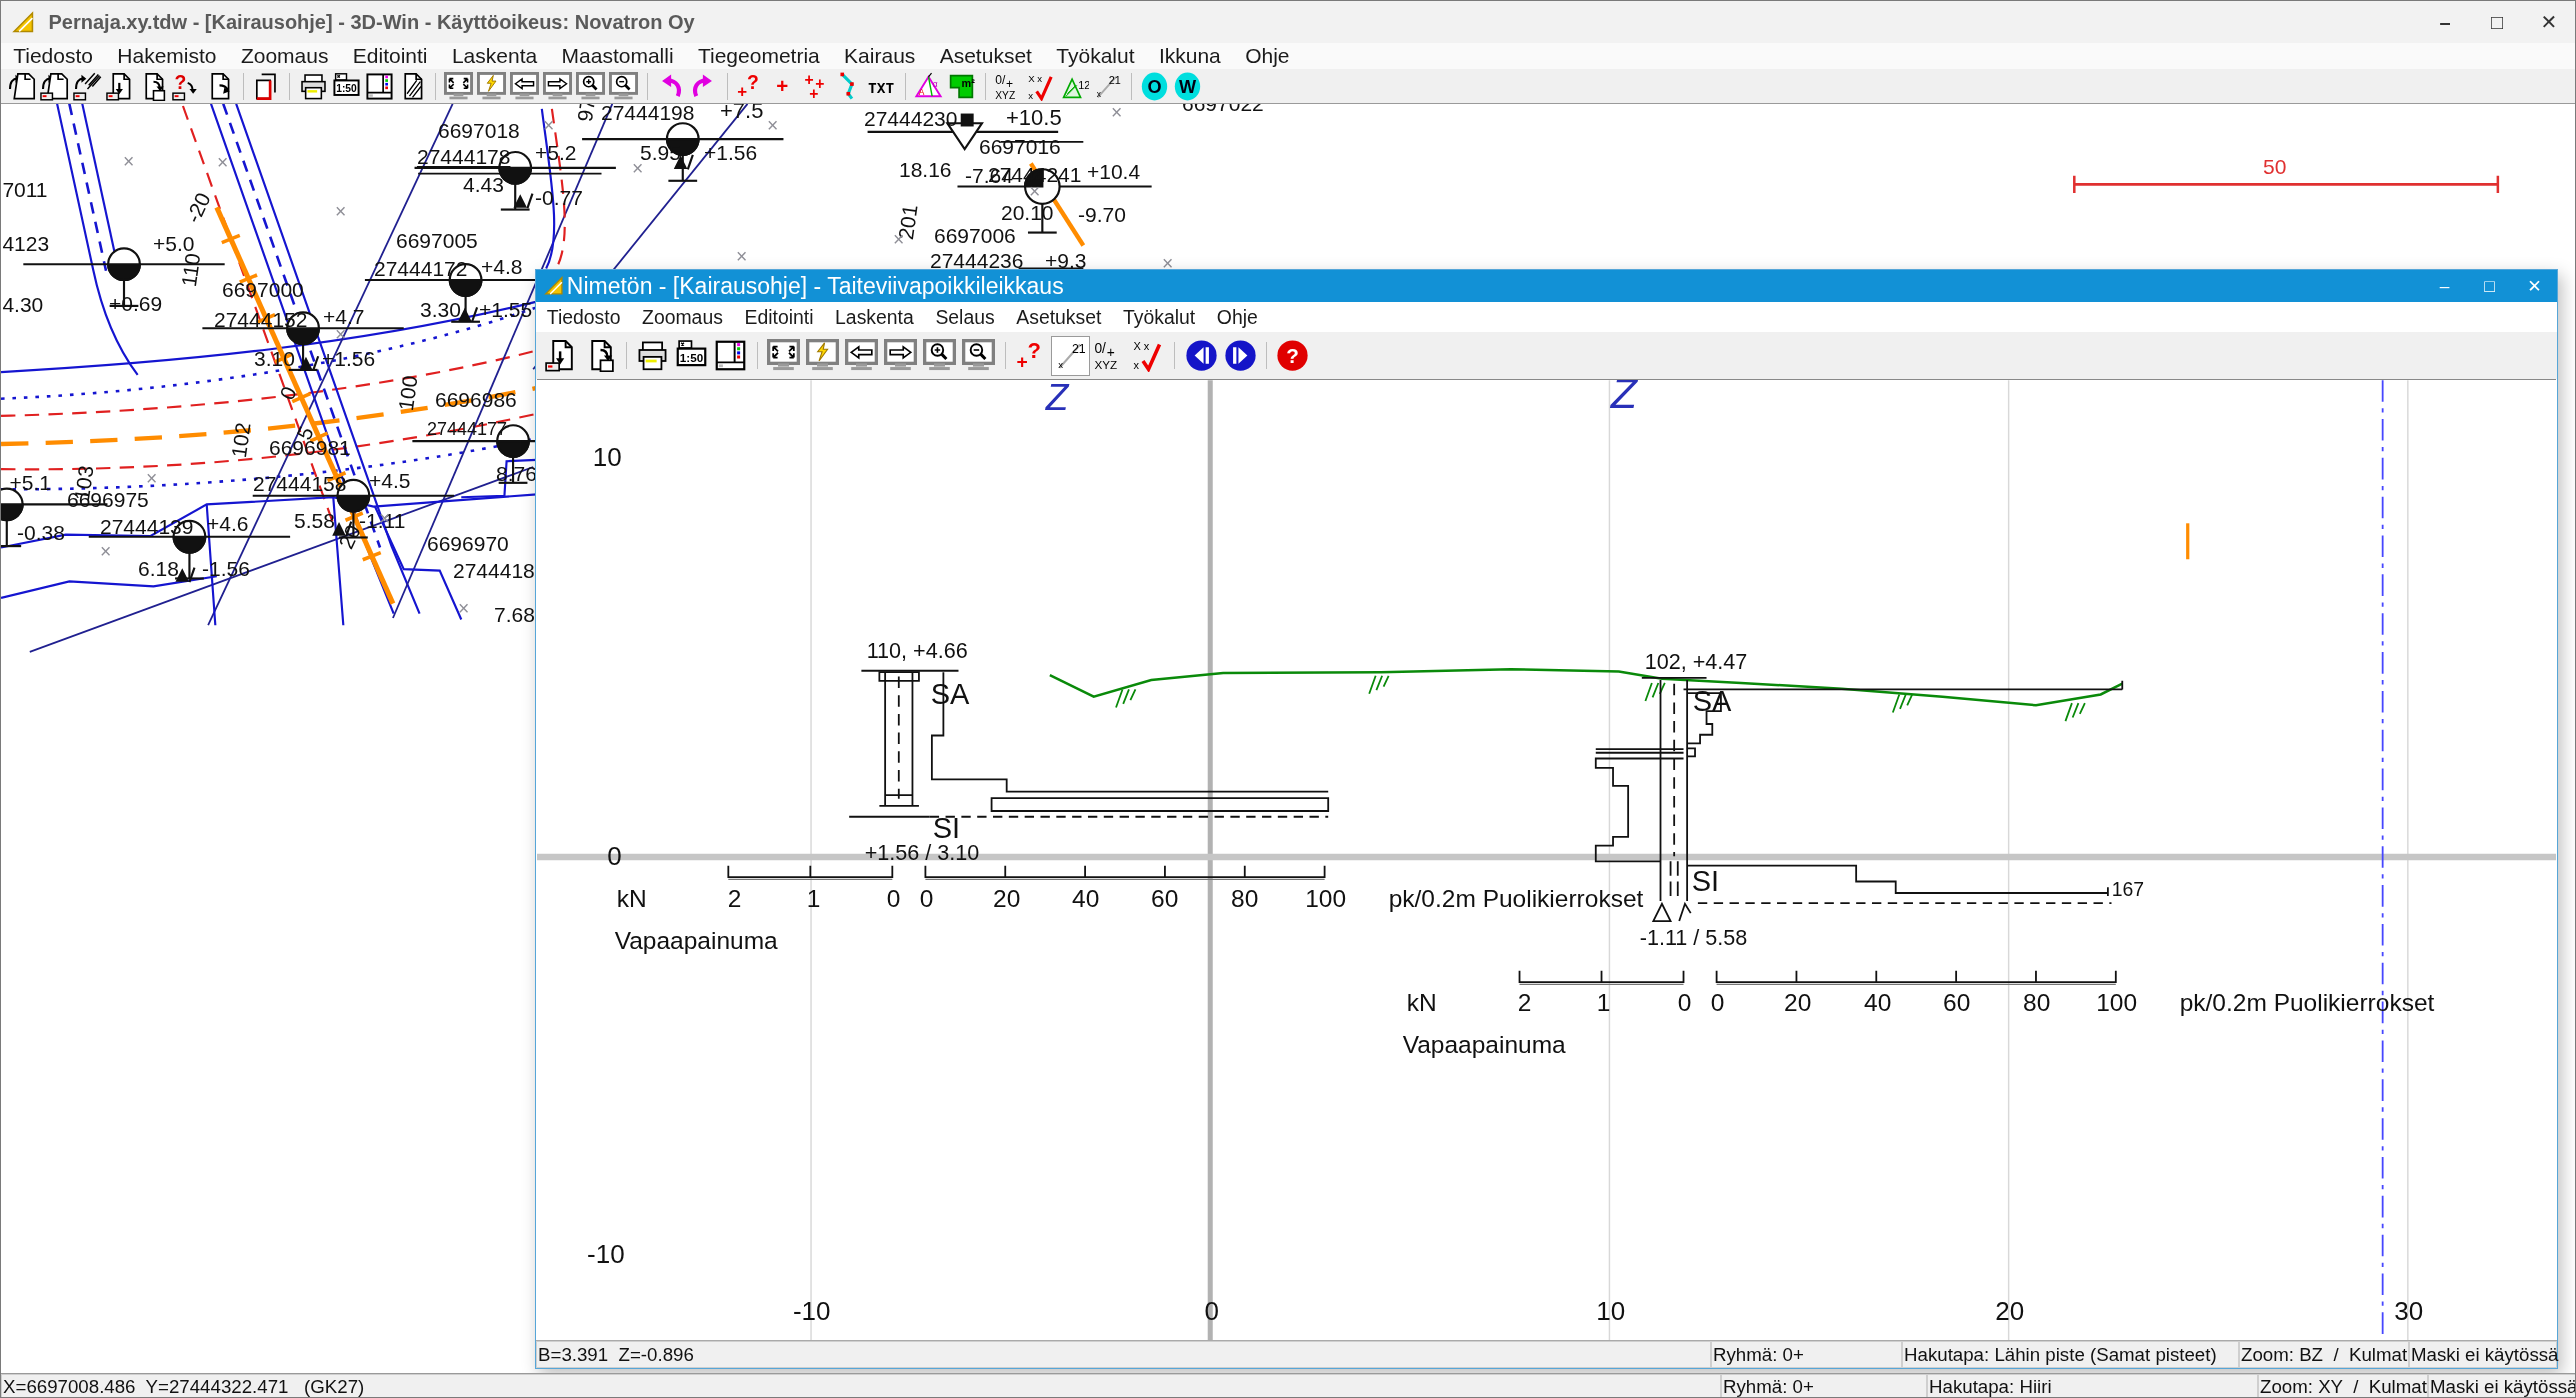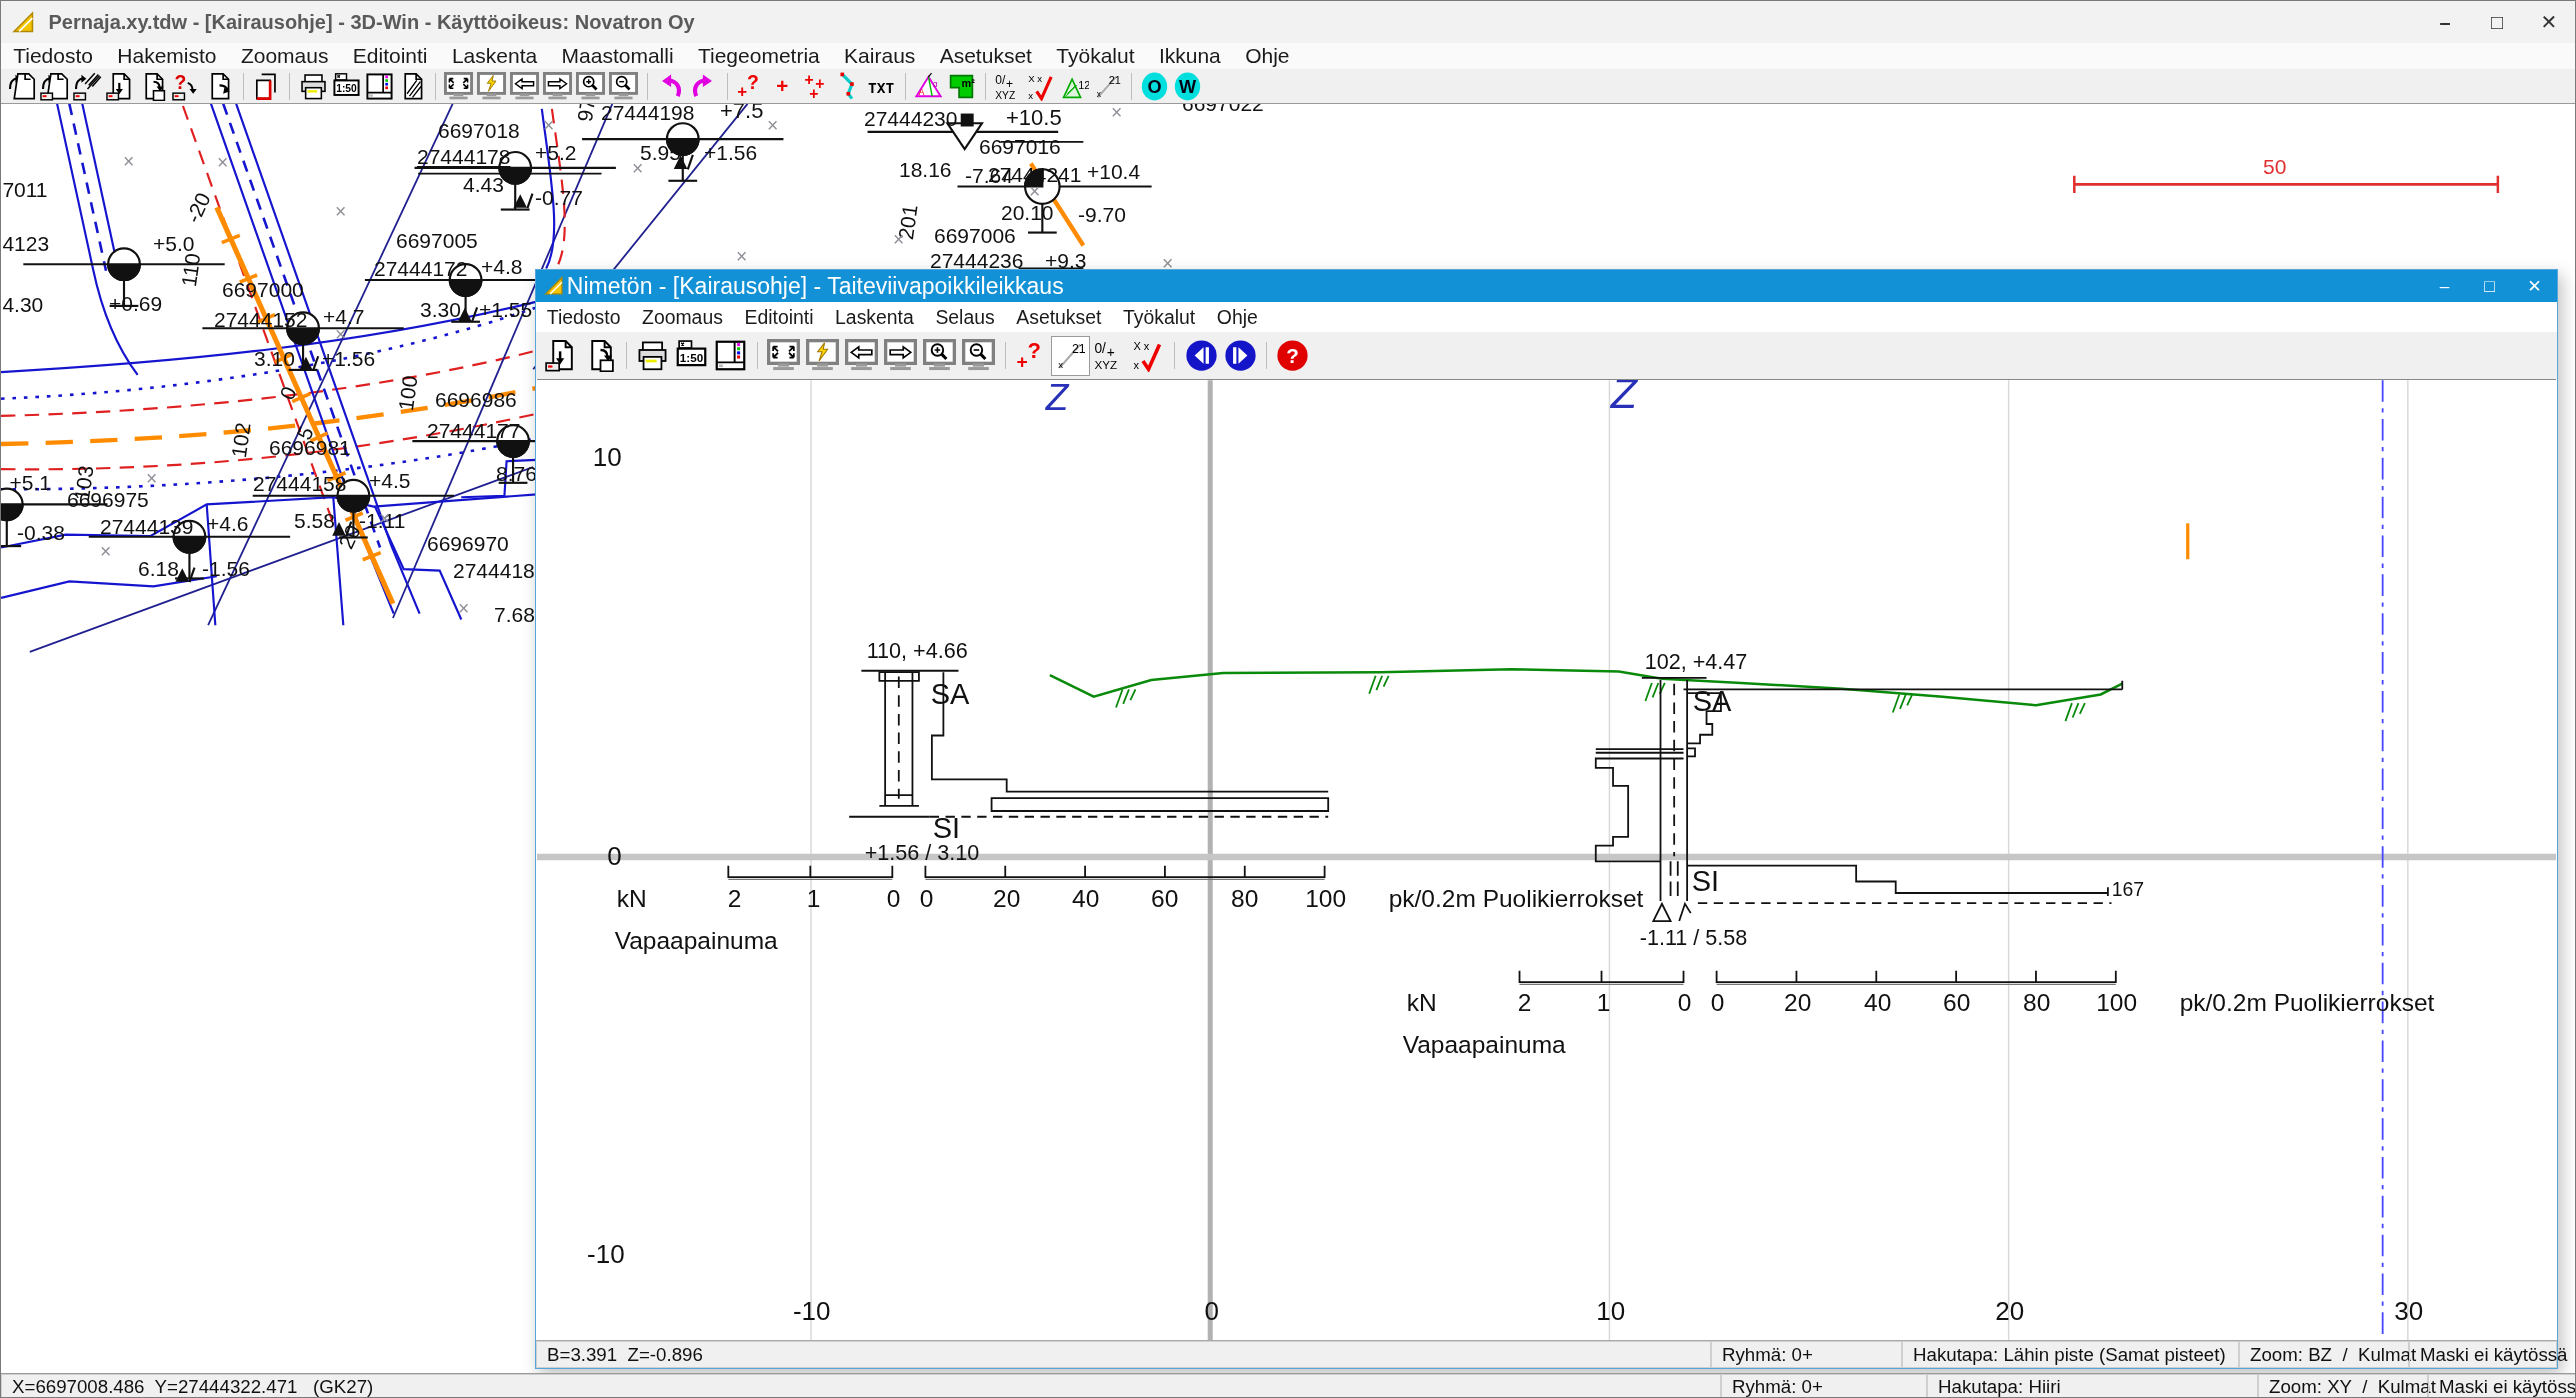--- a/index.html
+++ b/index.html
@@ -32,21 +32,21 @@
   #sec-toolbar{position:absolute;left:0;top:62px;width:100%;height:47px;background:#f0f0f0;display:flex;align-items:center;padding-left:5.8px;box-sizing:border-box;}
   #sec-toolbar .tbtn{width:39px;height:40px;}
   #sec-toolbar .tbtn svg{width:33px;height:33px;}
   #sec-toolbar .tbtn.pressed{background:#fff;border:0.7px solid #9a9a9a;box-sizing:border-box;}
   #sec-plot{position:absolute;left:0.7px;top:109px;width:2019px;height:962px;background:#fff;border-top:0.7px solid #888;overflow:hidden;}
   #sec-plot svg{position:absolute;left:0;top:0;}
   #sec-labels{position:absolute;left:-535px;top:-376px;width:2576px;height:1398px;}
   .seclabel{position:absolute;color:#111;white-space:pre;line-height:1;}
   
   .statusbar{position:absolute;display:flex;background:#f0f0f0;font-size:18.7px;color:#111;}
-  .statusbar .cell{border:0.7px solid #cfcfcf;display:flex;align-items:center;padding-left:10px;white-space:pre;box-sizing:border-box;height:100%;}
+  .statusbar .cell{border:0.7px solid #cfcfcf;display:flex;align-items:center;padding-left:1px;white-space:pre;box-sizing:border-box;height:100%;}
   #sec-status{left:0;bottom:0;width:100%;height:27px;border-top:0.7px solid #aaa;}
   #main-status{left:0;top:1372px;width:2576px;height:26px;border-top:0.7px solid #9a9a9a;}
 </style>
 </head>
 <body>
 
 <div id="screen">
 
   <div id="map">
     <svg width="2576" height="1398" viewBox="0 0 3582 1944">
@@ -171,21 +171,21 @@
         <span class="maplabel" style="left: 419px; top: 298px; font-size: 21px;">3.30</span>
         <span class="maplabel" style="left: 478px; top: 298px; font-size: 21px;">+1.55</span>
         <span class="maplabel" style="left: 221px; top: 278px; font-size: 21px;">6697000</span>
         <span class="maplabel" style="left: 177px; top: 284px; font-size: 21px; transform: rotate(-82deg); transform-origin: left top;">110</span>
         <span class="maplabel" style="left: 213px; top: 308px; font-size: 21px;">27444152</span>
         <span class="maplabel" style="left: 322px; top: 305px; font-size: 21px;">+4.7</span>
         <span class="maplabel" style="left: 253px; top: 347px; font-size: 21px;">3.10</span>
         <span class="maplabel" style="left: 321px; top: 347px; font-size: 21px;">+1.56</span>
         <span class="maplabel" style="left: 434px; top: 388px; font-size: 21px;">6696986</span>
         <span class="maplabel" style="left: 394px; top: 408px; font-size: 21px; transform: rotate(-82deg); transform-origin: left top;">100</span>
-        <span class="maplabel" style="left: 426px; top: 419px; font-size: 21px;">27444177</span>
+        <span class="maplabel" style="left: 426px; top: 419px; font-size: 18px;">27444177</span>
         <span class="maplabel" style="left: 495px; top: 462px; font-size: 21px;">8.76</span>
         <span class="maplabel" style="left: 268px; top: 436px; font-size: 21px;">6696981</span>
         <span class="maplabel" style="left: 227px; top: 455px; font-size: 21px; transform: rotate(-82deg); transform-origin: left top;">102</span>
         <span class="maplabel" style="left: 252px; top: 472px; font-size: 21px;">27444158</span>
         <span class="maplabel" style="left: 368px; top: 469px; font-size: 21px;">+4.5</span>
         <span class="maplabel" style="left: 293px; top: 509px; font-size: 21px;">5.58</span>
         <span class="maplabel" style="left: 358px; top: 509px; font-size: 21px;">-1.11</span>
         <span class="maplabel" style="left: 8.6px; top: 471px; font-size: 21px;">+5.1</span>
         <span class="maplabel" style="left: 16px; top: 521px; font-size: 21px;">-0.38</span>
         <span class="maplabel" style="left: 70px; top: 498px; font-size: 21px; transform: rotate(-82deg); transform-origin: left top;">103</span>

